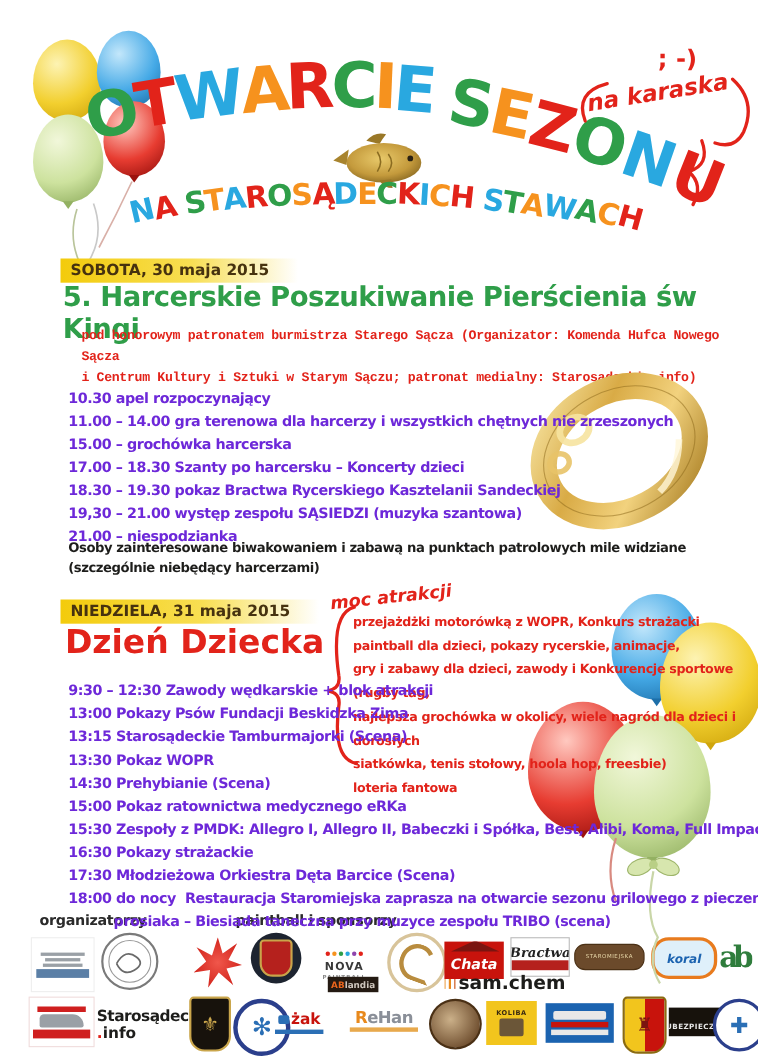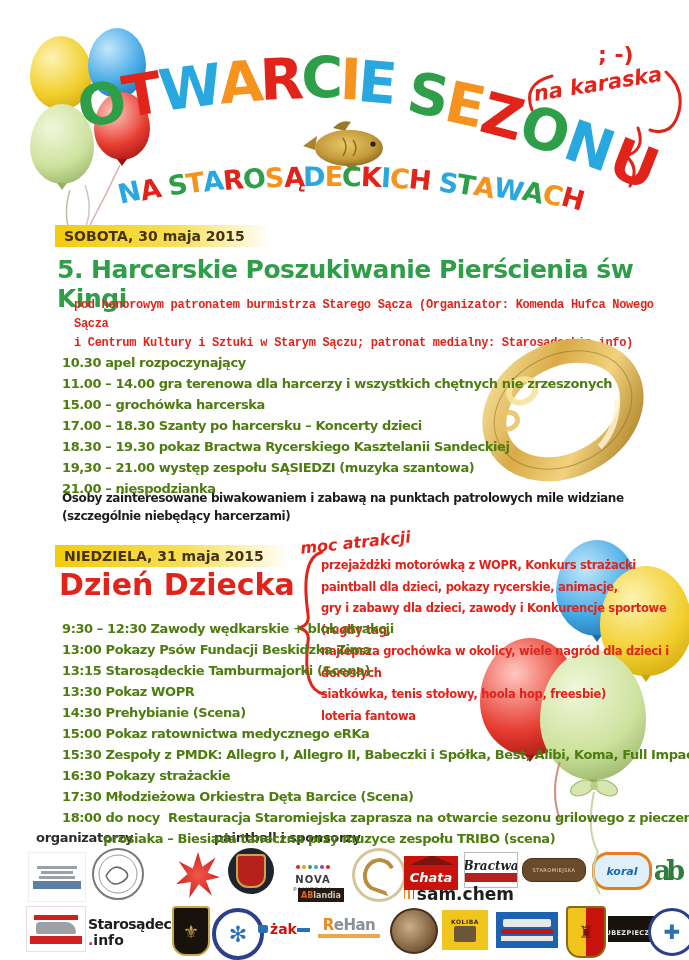--- a/index.html
+++ b/index.html
@@ -31,21 +31,21 @@
   .b-green::after{border-top:7px solid #93b162;}
 
   
   .date-badge{position:absolute;left:55px;padding:3px 26px 3px 9px;font-size:14px;font-weight:800;
               color:#46320f;background:linear-gradient(90deg,#f3cb0b,#f8df53 55%,rgba(249,226,90,0));}
   .green-title{position:absolute;left:57px;color:#2f9e49;font-size:25px;font-weight:800;letter-spacing:-0.5px;}
   .red-title{position:absolute;left:59px;color:#e2231a;font-size:30px;font-weight:800;}
   .red-par{position:absolute;left:74px;color:#e2231a;font-size:12px;font-weight:700;
            line-height:19px;letter-spacing:-0.3px;font-family:Liberation Mono, monospace;}
   .sched{position:absolute;left:62px;font-size:13px;font-weight:700;line-height:21px;
-         letter-spacing:-0.4px;color:#4d7c0f;white-space:pre;z-index:3;}
+         letter-spacing:-0.4px;color:#6d28d9;white-space:pre;z-index:3;}
   .notes{position:absolute;left:62px;font-size:12px;font-weight:700;line-height:18px;
          letter-spacing:-0.4px;color:#1d1d1b;}
   .attr-label{position:absolute;left:300px;top:533px;color:#e2231a;font-size:16px;font-weight:700;
               font-style:italic;transform:rotate(-6deg);z-index:3;}
   .attr-list{position:absolute;left:321px;top:555px;color:#e2231a;font-size:11.5px;font-weight:700;
              line-height:21.5px;letter-spacing:-0.3px;z-index:3;width:360px;}
 
   
   .foot-label{position:absolute;font-size:13px;font-weight:700;color:#2b2b2b;letter-spacing:-0.3px;}
   .logo{position:absolute;display:flex;align-items:center;justify-content:center;overflow:hidden;}
@@ -92,21 +92,21 @@
   .lg-ablandia .atxt b{color:#cfc6bd;font-weight:700;}
   .lg-samchem{left:404px;top:886px;width:110px;height:16px;gap:3px;}
   .lg-samchem .sq{display:inline-block;width:5px;height:9px;}
   .lg-samchem .sctxt{font-size:17px;font-weight:800;color:#1d1d1b;}
 
   .lg-crest{left:172px;top:906px;width:34px;height:46px;background:#17120c;
             border-radius:4px 4px 14px 14px;border:2px solid #caa64c;}
   .lg-crest .eag{color:#caa64c;font-size:18px;}
   .lg-med{left:212px;top:908px;width:44px;height:44px;border-radius:50%;border:4px solid #2b3f8c;background:#fff;}
   .lg-med .st{color:#2b6fb5;font-size:22px;font-weight:800;}
-  .lg-zak{left:258px;top:914px;width:52px;height:30px;flex-direction:row;}
+  .lg-zak{left:246px;top:914px;width:52px;height:30px;flex-direction:column;}
   .lg-zak .zrow{display:flex;align-items:center;gap:2px;}
   .lg-zak .zic{width:10px;height:8px;background:#2b6fb5;border-radius:2px;}
   .lg-zak .ztxt{font-size:14px;font-weight:800;color:#c8130c;}
   .lg-zak .zbar{width:44px;height:4px;background:#2b6fb5;margin-top:1px;}
   .lg-rehan{left:316px;top:912px;width:66px;height:30px;flex-direction:column;}
   .lg-rehan .rhtxt{font-size:15px;font-weight:700;color:#8a8f98;letter-spacing:-0.5px;}
   .lg-rehan .rhtxt i{color:#e8891c;font-style:normal;}
   .lg-rehan .rhbar{width:62px;height:4px;background:#e8a94c;}
   .lg-brown{left:390px;top:908px;width:44px;height:42px;border-radius:50%;
             background:radial-gradient(circle at 40% 40%,#cbb089,#6b4a2b 80%);border:2px solid #4a3015;}
@@ -205,21 +205,21 @@
       <span class="s-letter" style="color: rgb(0, 0, 0); width: 8px; transform: translateY(4.68px) rotate(7.2deg);">&nbsp;</span>
       <span class="s-letter" style="color: rgb(41, 168, 224); transform: translateY(6.37px) rotate(8.4deg);">S</span>
       <span class="s-letter" style="color: rgb(47, 158, 73); transform: translateY(8.32px) rotate(9.6deg);">T</span>
       <span class="s-letter" style="color: rgb(246, 146, 30); transform: translateY(10.53px) rotate(10.8deg);">A</span>
       <span class="s-letter" style="color: rgb(41, 168, 224); transform: translateY(13px) rotate(12deg);">W</span>
       <span class="s-letter" style="color: rgb(47, 158, 73); transform: translateY(15.73px) rotate(13.2deg);">A</span>
       <span class="s-letter" style="color: rgb(246, 146, 30); transform: translateY(18.72px) rotate(14.4deg);">C</span>
       <span class="s-letter" style="color: rgb(226, 35, 26); transform: translateY(21.97px) rotate(15.6deg);">H</span>
     </div>
 
-  <div class="date-badge" style="top:225px;">SOBOTA, 30 maja 2015</div>
+  <div class="date-badge" style="top:235px;">SOBOTA, 30 maja 2015</div>
   <div class="green-title" style="top:255px;">5. Harcerskie Poszukiwanie Pierścienia św Kingi</div>
   <div class="red-par" style="top:296px;" id="sat-patronage">
       <div>pod honorowym patronatem burmistrza Starego Sącza (Organizator: Komenda Hufca Nowego Sącza</div>
       <div>i Centrum Kultury i Sztuki w Starym Sączu; patronat medialny: Starosądeckie.info)</div>
     </div>
   <div class="sched" style="top:352px;" id="sat-schedule"><div>10.30 apel rozpoczynający</div><div>11.00 – 14.00 gra terenowa dla harcerzy i wszystkich chętnych nie zrzeszonych</div><div>15.00 – grochówka harcerska</div><div>17.00 – 18.30 Szanty po harcersku – Koncerty dzieci</div><div>18.30 – 19.30 pokaz Bractwa Rycerskiego Kasztelanii Sandeckiej</div><div>19,30 – 21.00 występ zespołu SĄSIEDZI (muzyka szantowa)</div><div>21.00 – niespodzianka</div></div>
   <div class="notes" style="top:489px;" id="sat-notes">
       <div>Osoby zainteresowane biwakowaniem i zabawą na punktach patrolowych mile widziane (szczególnie niebędący harcerzami)</div>
     </div>
 

